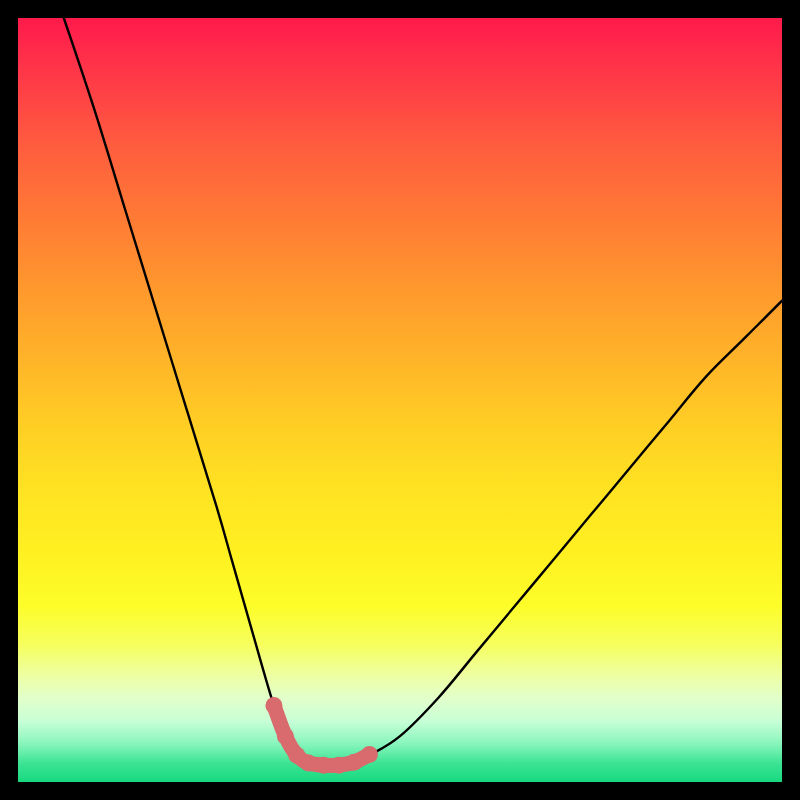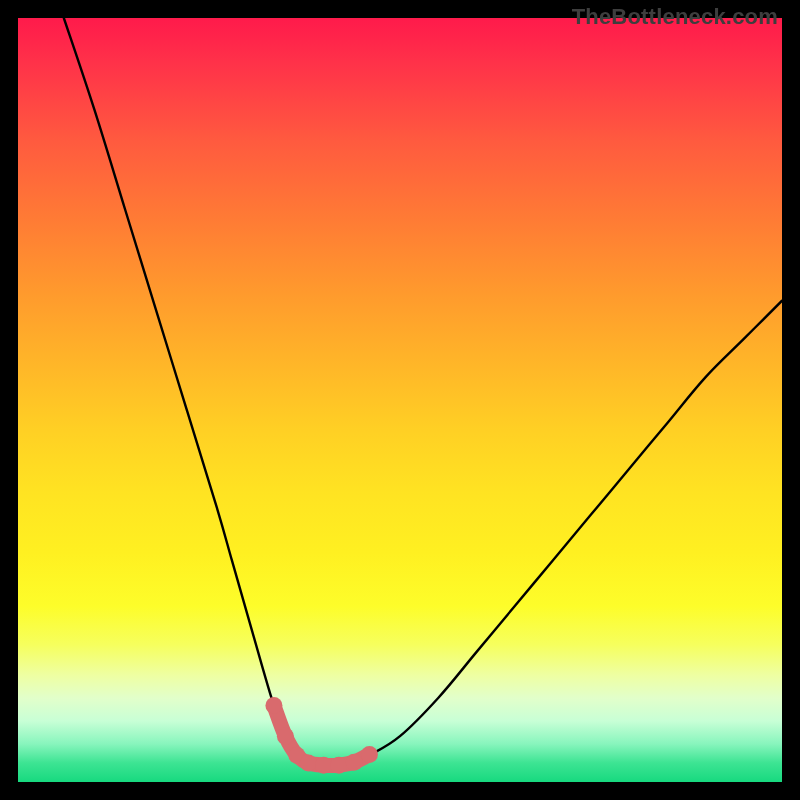--- a/index.html
+++ b/index.html
@@ -84,14 +84,13 @@
           <circle cx="267.4" cy="718.16" r="8.5" fill="#d96a6d"></circle>
           <circle cx="278.86" cy="737.26" r="8.5" fill="#d96a6d"></circle>
           <circle cx="290.32" cy="744.9" r="8.5" fill="#d96a6d"></circle>
           <circle cx="305.6" cy="747.192" r="8.5" fill="#d96a6d"></circle>
           <circle cx="320.88" cy="747.192" r="8.5" fill="#d96a6d"></circle>
           <circle cx="336.16" cy="744.136" r="8.5" fill="#d96a6d"></circle>
           <circle cx="351.44" cy="736.496" r="8.5" fill="#d96a6d"></circle>
         </g>
     </svg>
   </div>
-  <div class="watermark">TheBottleneck.com</div>
 </div>
 
 </body></html>

